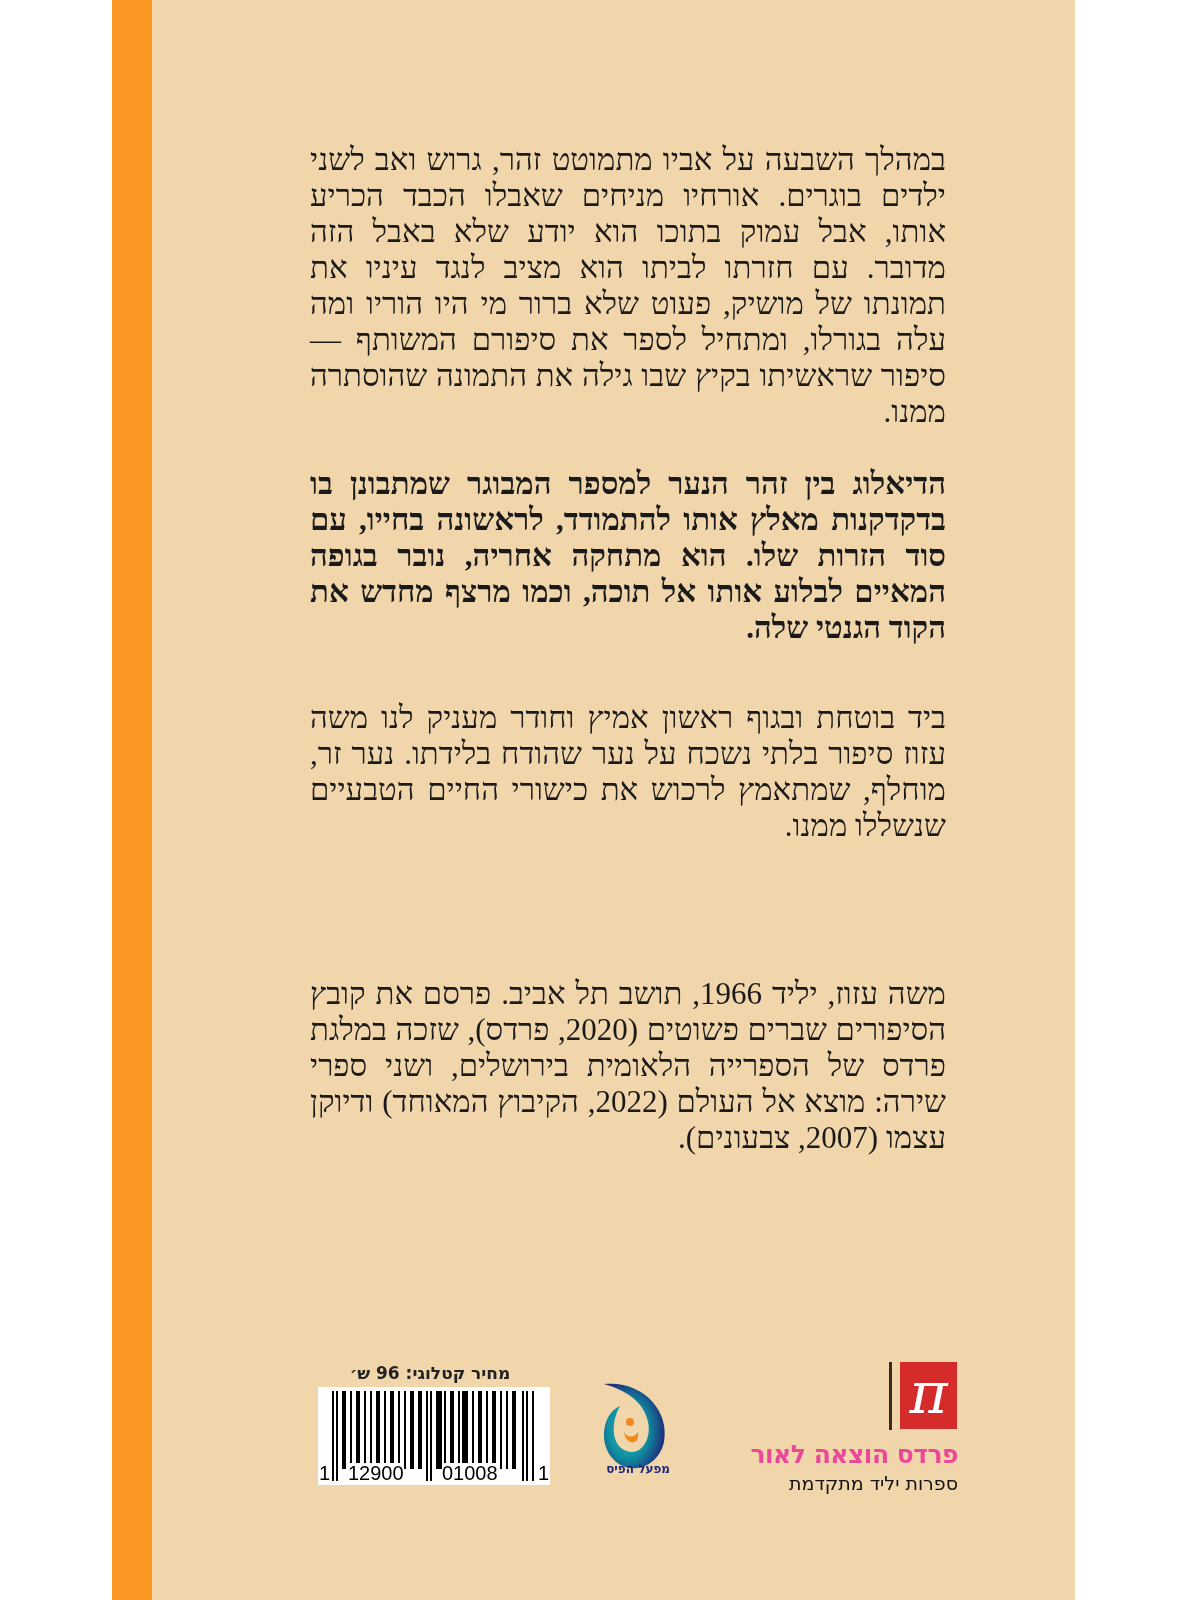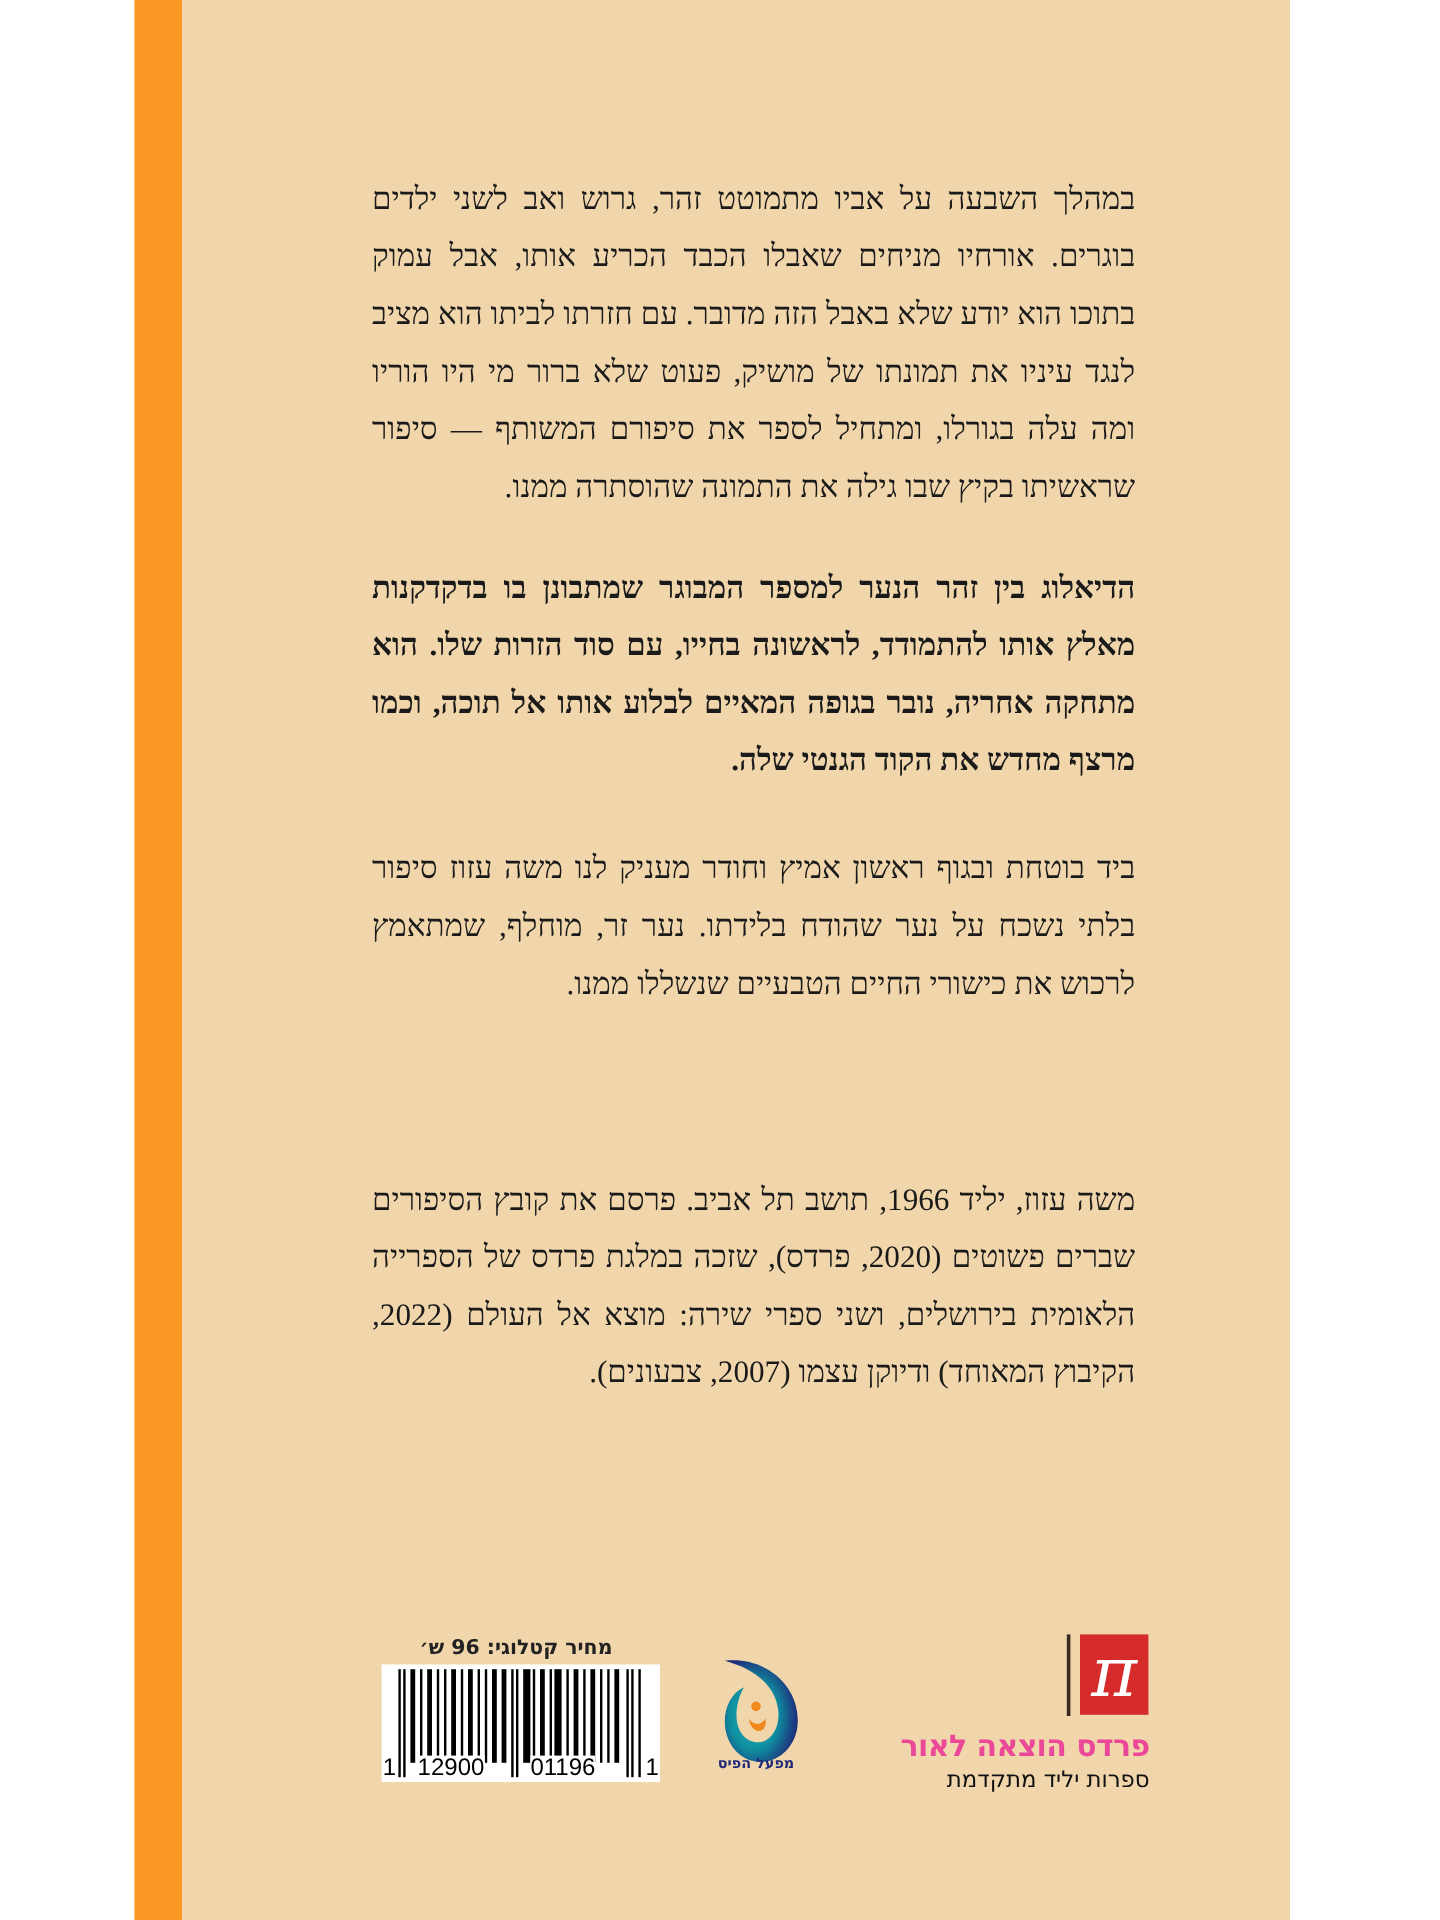--- a/index.html
+++ b/index.html
@@ -14,21 +14,21 @@
     }
     .cover {
       position: absolute; left: 152px; top: 0; width: 923px; height: 1600px;
       background: #f2d6ab;
     }
     .blurb {
       position: absolute; left: 310px; width: 636px;
       direction: rtl; text-align: justify; text-align-last: right;
       color: #1a1a1a;
       font-family: "Liberation Serif", "DejaVu Serif", serif;
-      font-size: 26px; line-height: 48px;
+      font-size: 31px; line-height: 36px;
     }
     .blurb p { margin: 0; }
     #p1 { top: 142px; }
     #p2 { top: 466px; font-weight: bold; }
     #p3 { top: 700px; }
     #bio { top: 976px; }
     .bio-title { font-weight: normal; }
 
     .price {
       position: absolute; left: 310px; width: 240px; top: 1363px;
@@ -42,21 +42,21 @@
     }
     .barcode svg { position: absolute; left: 0; top: 0; }
     .barcode-digits {
       position: absolute; left: 0; bottom: 2px; width: 232px; height: 22px;
       font-family: "Liberation Sans", sans-serif; font-size: 20px; color: #000;
     }
     .barcode-digits span { position: absolute; bottom: 0; background: #fff; line-height: 20px; }
 
     .printer-logo { position: absolute; left: 590px; top: 1380px; width: 90px; height: 100px; }
     .printer-name {
-      position: absolute; left: 590px; top: 1462px; width: 80px; text-align: center;
+      position: absolute; left: 590px; top: 1462px; width: 80px; text-align: right;
       direction: rtl; font-family: "DejaVu Sans", sans-serif; font-weight: bold;
       font-size: 12px; color: #1f2a7a;
     }
 
     .pub-divider { position: absolute; left: 889px; top: 1362px; width: 3px; height: 68px; background: #3a2a20; }
     .pub-logo {
       position: absolute; left: 900px; top: 1362px; width: 57px; height: 67px;
       background: #d52b2b; color: #fff;
       font-family: "DejaVu Serif", serif; font-size: 58px; font-style: italic;
       text-align: center; line-height: 62px;
@@ -127,21 +127,21 @@
       <rect x="188" y="4" width="2" height="78"></rect>
       <rect x="194" y="4" width="4" height="78"></rect>
       <rect x="204" y="4" width="2" height="90"></rect>
       <rect x="208" y="4" width="2" height="90"></rect>
       <rect x="214" y="4" width="2" height="90"></rect>
     </g>
   </svg>
   <div class="barcode-digits">
     <span style="left:1px">1</span>
     <span style="left:30px">12900</span>
-    <span style="left:124px">01196</span>
+    <span style="left:124px">01008</span>
     <span style="left:220px">1</span>
   </div>
 </div>
 
 <svg class="printer-logo" viewBox="0 0 90 100">
   <defs>
     <radialGradient id="swirl" cx="40%" cy="55%" r="60%">
       <stop offset="0%" stop-color="#2bb3b8"></stop>
       <stop offset="55%" stop-color="#0f8fa0"></stop>
       <stop offset="100%" stop-color="#1f2a7a"></stop>

